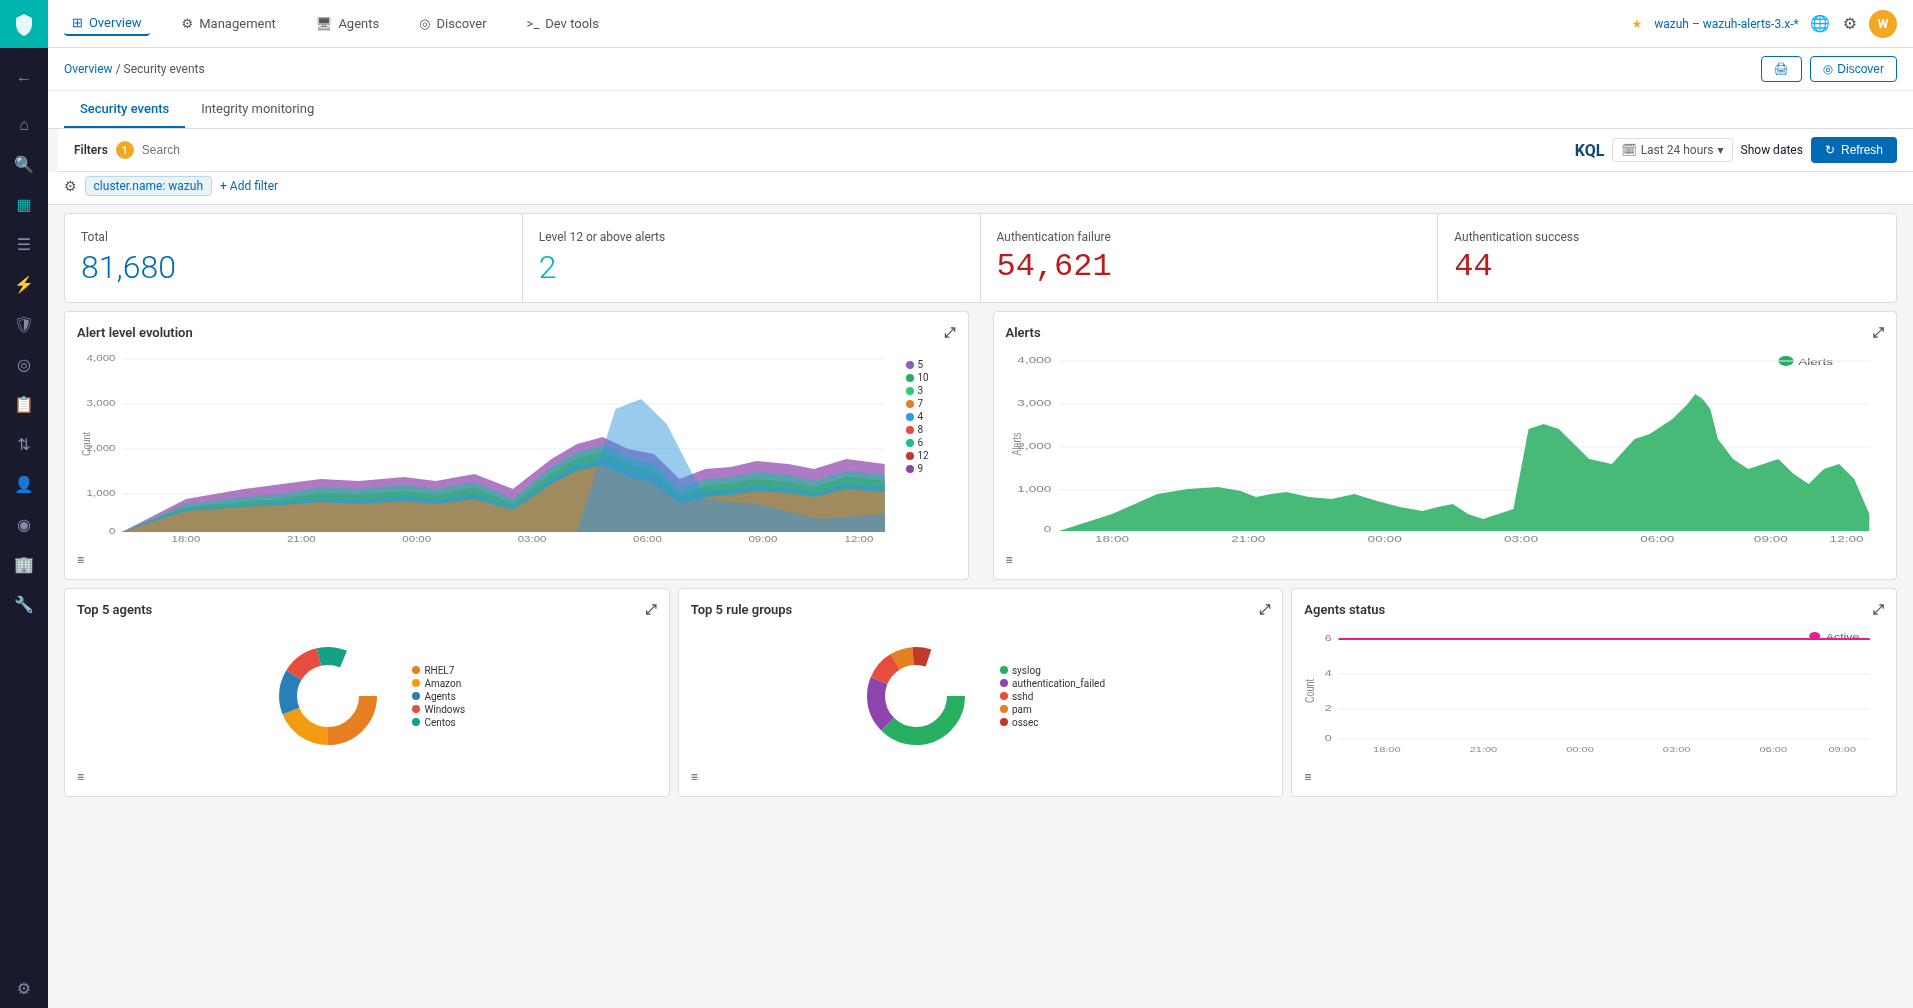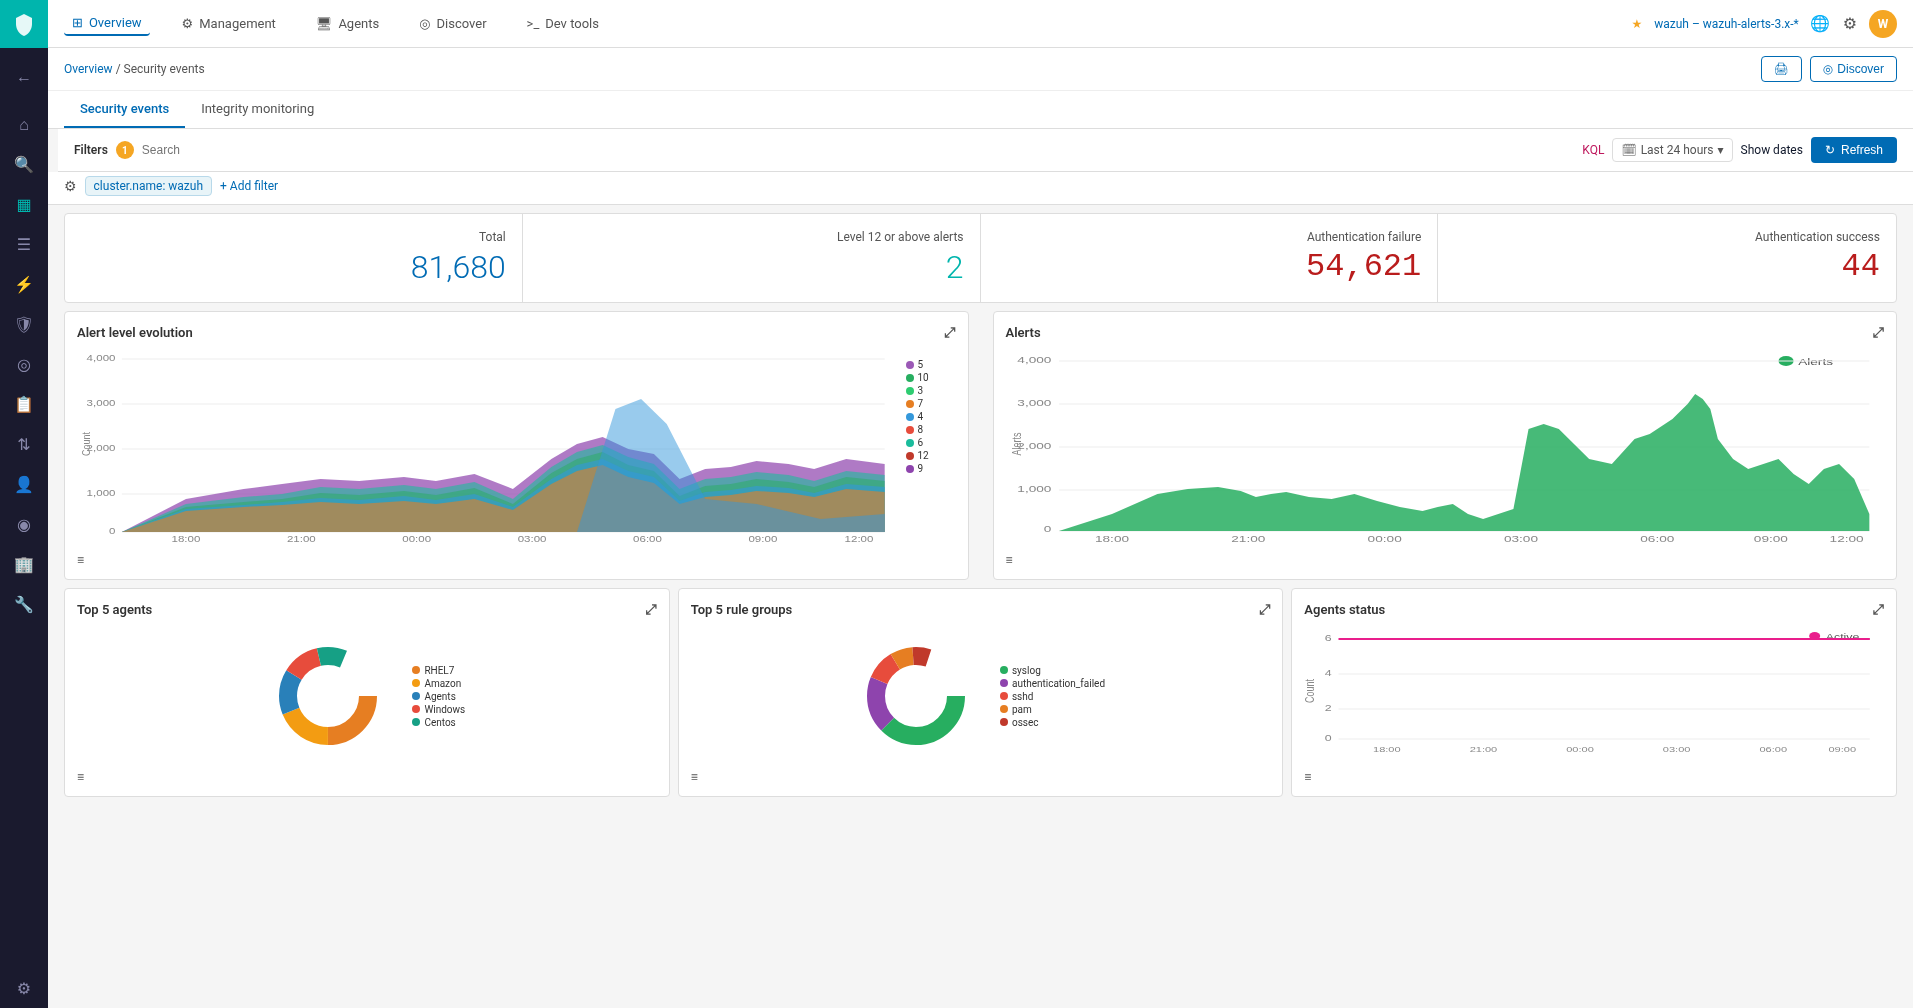--- a/index.html
+++ b/index.html
@@ -36,34 +36,34 @@
     
     .tabs { background: white; padding: 0 16px; border-bottom: 1px solid #ddd; display: flex; }
     .tab { padding: 10px 16px; cursor: pointer; font-size: 13px; color: #555; border-bottom: 2px solid transparent; }
     .tab.active { color: #006bb4; border-bottom: 2px solid #006bb4; font-weight: 500; }
 
     
     .filter-bar { background: white; padding: 8px 16px; border-bottom: 1px solid #ddd; display: flex; align-items: center; gap: 8px; margin-left: 10px; }
     .filters-label { font-size: 12px; font-weight: 600; color: #333; }
     .filter-badge { background: #f5a623; color: white; border-radius: 50%; width: 18px; height: 18px; display: flex; align-items: center; justify-content: center; font-size: 10px; font-weight: bold; }
     .search-input { flex: 1; border: none; outline: none; font-size: 12px; color: #555; }
-    .kql-btn { color: #be185d; font-size: 12px; cursor: pointer; font-weight: 400; }
+    .kql-btn { color: #0c4a6e; font-size: 16px; cursor: pointer; font-weight: 700; }
     .time-picker { display: flex; align-items: center; gap: 4px; border: 1px solid #ddd; border-radius: 4px; padding: 4px 8px; cursor: pointer; color: #555; font-size: 12px; }
     .show-dates-btn { color: #0f172a; font-size: 12px; cursor: pointer; }
     .refresh-btn { background: #006bb4; color: white; border: none; padding: 6px 14px; border-radius: 4px; cursor: pointer; font-size: 12px; display: flex; align-items: center; gap: 6px; }
 
     
     .filter-tags { background: white; padding: 4px 16px 8px; border-bottom: 1px solid #ddd; display: flex; align-items: center; gap: 8px; }
     .filter-settings-icon { color: #555; cursor: pointer; font-size: 14px; }
     .filter-tag { background: #e8f4f8; border: 1px solid #b8d9ea; border-radius: 4px; padding: 2px 8px; font-size: 12px; color: #006bb4; cursor: pointer; }
     .add-filter { color: #006bb4; font-size: 12px; cursor: pointer; }
 
     
     .stats-row { display: grid; grid-template-columns: 1fr 1fr 1fr 1fr; gap: 0; background: white; margin: 8px 16px; border-radius: 4px; border: 1px solid #ddd; }
-    .stat-item { padding: 16px; text-align: right; border-right: 1px solid #ddd; }
+    .stat-item { padding: 16px; text-align: left; border-right: 1px solid #ddd; }
     .stat-item:last-child { border-right: none; }
     .stat-label { font-size: 12px; color: #555; margin-bottom: 4px; }
     .stat-value { font-size: 32px; font-weight: 300; }
     .stat-value.blue { color: #006bb4; }
     .stat-value.green { color: #00b5ad; }
     .stat-value.red { color: #b91c1c; font-family: Liberation Mono, monospace; }
 
     
     .charts-row { display: grid; grid-template-columns: 1fr 1fr; gap: 24px; margin: 0 16px 8px; }
     .chart-card { background: white; border: 1px solid #ddd; border-radius: 4px; padding: 12px; }

